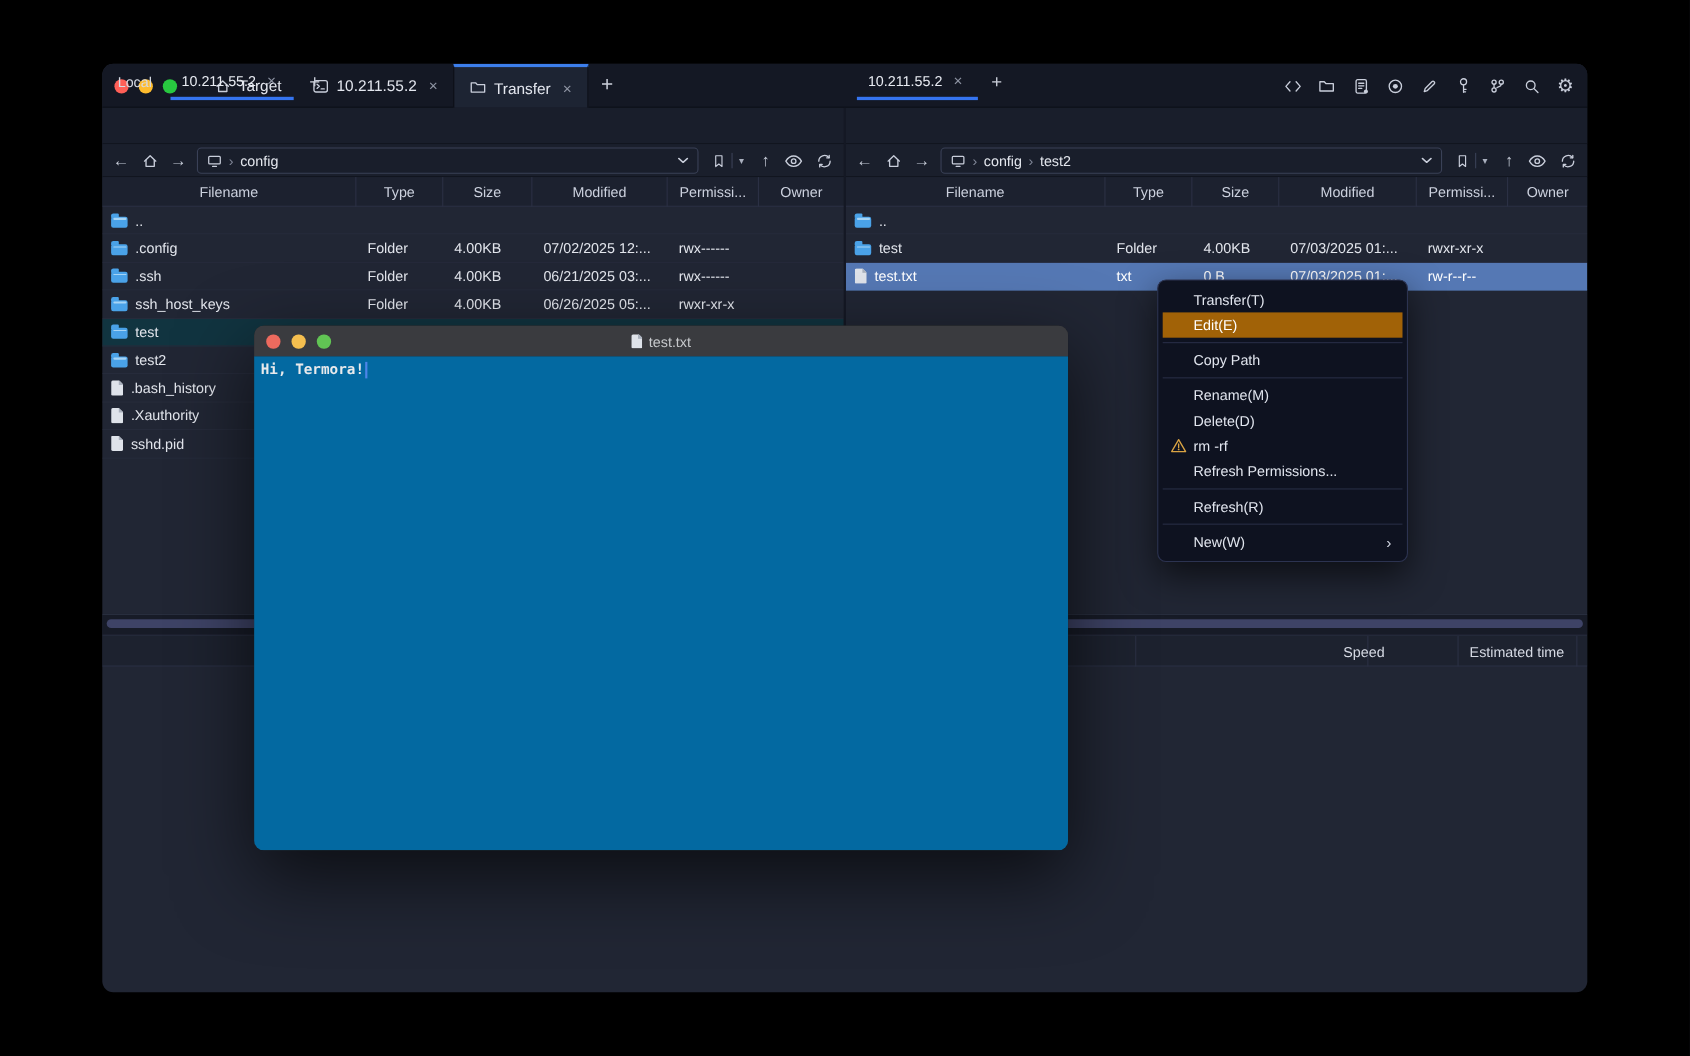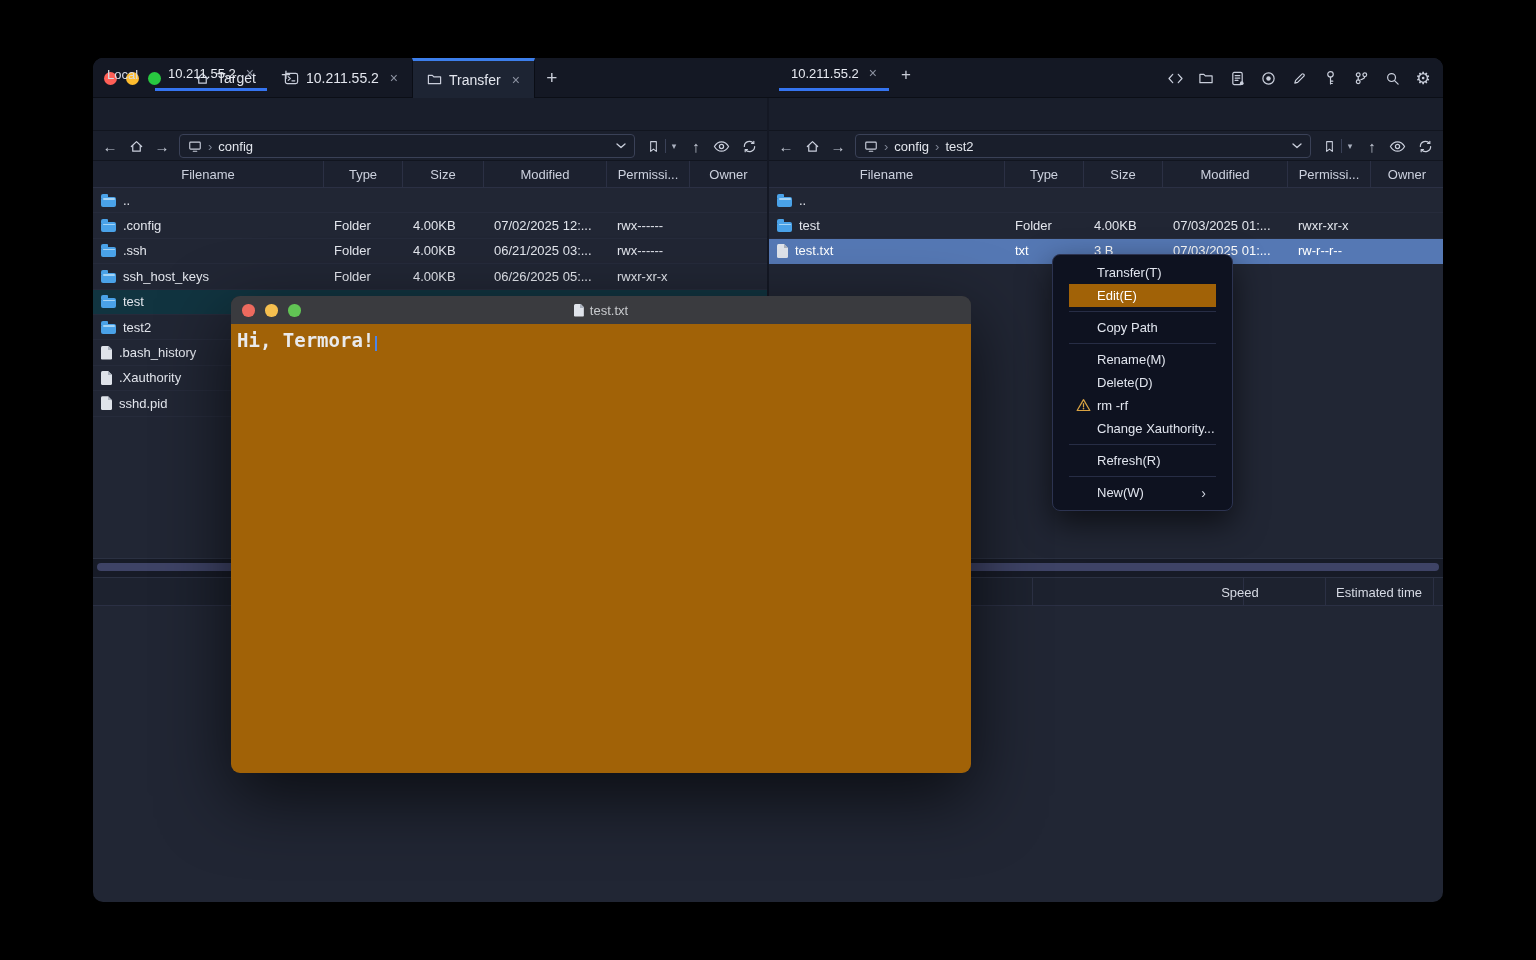--- a/index.html
+++ b/index.html
@@ -26,21 +26,21 @@
     color:#c9cdd8; font-size:19px; }
   .actions { position:absolute; right:10px; top:0; height:40px; display:flex; align-items:center; gap:11px; }
   .actions .abtn { width:20px; height:20px; display:flex; align-items:center; justify-content:center; }
   .gearchar { font-size:17px; color:#c9cedb; line-height:1; }
 
   
   .tabstrip { position:absolute; left:0; right:0; top:40px; height:33px; background:#191e2b;
     border-bottom:1px solid #11151f; }
   .ptoolbar { position:absolute; left:0; right:0; top:73px; height:30px; background:#1a1f2c;
     border-bottom:1px solid #11151f; }
-  .ptab { position:absolute; top:0; height:33px; display:flex; align-items:center; justify-content:center;
+  .ptab { position:absolute; top:0; height:33px; display:flex; align-items:center; 
     gap:6px; color:#d6dae3; font-size:13px; padding:0 10px; }
   .ptab.active { border-bottom:3px solid #3574f0; color:#e8ebf2; }
   .smallplus { position:absolute; top:0; height:33px; width:26px; display:flex; align-items:center;
     justify-content:center; color:#c9cdd8; font-size:17px; }
   .navbtn { position:absolute; top:73px; height:30px; width:26px; display:flex; align-items:center;
     justify-content:center; color:#c5cad6; font-size:15px; }
   .pathbox { position:absolute; top:76px; height:24px; background:#191e2b; border:1px solid #3a4157;
     border-radius:4px; display:flex; align-items:center; padding:0 8px; gap:6px; }
   .crumbsep { color:#7f8596; font-size:13px; }
   .crumb { color:#e3e6ed; font-size:13px; }
@@ -83,40 +83,40 @@
   .scrollstrip { position:absolute; left:0; right:0; top:500px; height:20px; background:#171b27;
     border-top:1px solid #2b3142; border-bottom:1px solid #2b3142; }
   .hthumb { position:absolute; top:505px; height:8px; border-radius:4px; background:#3e4366; }
   .transferhead { position:absolute; left:0; right:0; top:520px; height:28px; background:#1d222f;
     border-bottom:1px solid #2b3044; }
   .tsep { position:absolute; top:520px; width:1px; height:28px; background:#2b3044; }
   .tcol { position:absolute; top:520px; height:28px; display:flex; align-items:center;
     justify-content:center; color:#d6dae4; font-size:13px; }
 
   
-  .menu { position:absolute; left:959px; top:196px; width:181px; background:#0e1220;
+  .menu { position:absolute; left:959px; top:196px; width:228px; background:#0e1220;
     border:1px solid #2c3350; border-radius:8px; box-shadow:0 12px 32px rgba(0,0,0,.6);
-    padding:6px 16px; z-index:50; }
+    padding:6px 4px; z-index:50; }
   .mi { position:relative; height:23px; display:flex; align-items:center; padding-left:28px;
     font-size:13px; color:#e1e5ee; }
   .mi.hl { background:#a16207; color:#fff; }
   .msep { height:1px; background:#272d45; margin:4px 0; }
   .mwarn { position:absolute; left:7px; top:4px; }
   .submenu-arrow { position:absolute; right:10px; color:#cfd4df; font-size:14px; }
 
   
   .editor { position:absolute; left:138px; top:238px; width:740px; height:477px; border-radius:9px;
     overflow:hidden; box-shadow:0 24px 70px rgba(0,0,0,.65); z-index:40; background:#272829; }
   .ed-titlebar { position:absolute; left:0; top:0; right:0; height:28px; background:#3a3b3f;
     display:flex; align-items:center; justify-content:center; gap:6px; }
   .ed-light { position:absolute; top:8px; width:12.5px; height:12.5px; border-radius:50%; }
   .ed-title { color:#c7c9cc; font-size:13px; }
   .ed-doc { width:10px; height:13px; }
-  .ed-body { position:absolute; left:0; top:28px; right:0; bottom:0; background:#a16207;
-    padding:5px 6px; font-family:"DejaVu Sans Mono", monospace; font-size:19px; font-weight:bold;
+  .ed-body { position:absolute; left:0; top:28px; right:0; bottom:0; background:#0369a1;
+    padding:5px 6px; font-family:"DejaVu Sans Mono", monospace; font-size:13px; font-weight:bold;
     color:#e9eaec; }
   .caret { display:inline-block; width:2px; height:15px; background:#4c85e8; vertical-align:text-bottom;
     margin-left:1px; }
 </style>
 </head>
 <body>
 
 <div class="window">
 
   <div class="titlebar">
@@ -498,21 +498,21 @@
         <div class="cell r3">07/03/2025 01:...</div>
         <div class="cell r4">rwxr-xr-x</div>
         <div class="cell r5"></div>
     </div>
     <div class="trow sel-remote">
       <div class="fn r0">
           <span class="dico"></span>
           <span>test.txt</span>
         </div>
       <div class="cell r1">txt</div>
-        <div class="cell r2">3 B</div>
+        <div class="cell r2">0 B</div>
         <div class="cell r3">07/03/2025 01:...</div>
         <div class="cell r4">rw-r--r--</div>
         <div class="cell r5"></div>
     </div>
   </div>
 
   <div class="vdivider"></div>
 
   <div class="scrollstrip"></div>
   <div class="hthumb" style="left:4px;width:666px"></div>
@@ -537,21 +537,21 @@
     <div class="mi">
       <span class="mwarn">
           <svg width="15" height="14" viewBox="0 0 16 15" style="stroke:#d9a343">
             <path d="M8 1.8 14.8 13.4H1.2z"></path>
             <path d="M8 6v3.4"></path>
             <circle cx="8" cy="11.3" r=".9" fill="#d9a343" stroke="none"></circle>
           </svg>
         </span>
       <span>rm -rf</span>
     </div>
-    <div class="mi">Change Xauthority...</div>
+    <div class="mi">Refresh Permissions...</div>
     <div class="msep"></div>
     <div class="mi">Refresh(R)</div>
     <div class="msep"></div>
     <div class="mi">
       <span>New(W)</span>
       <span class="submenu-arrow">›</span>
     </div>
   </div>
 
   <div class="editor">

